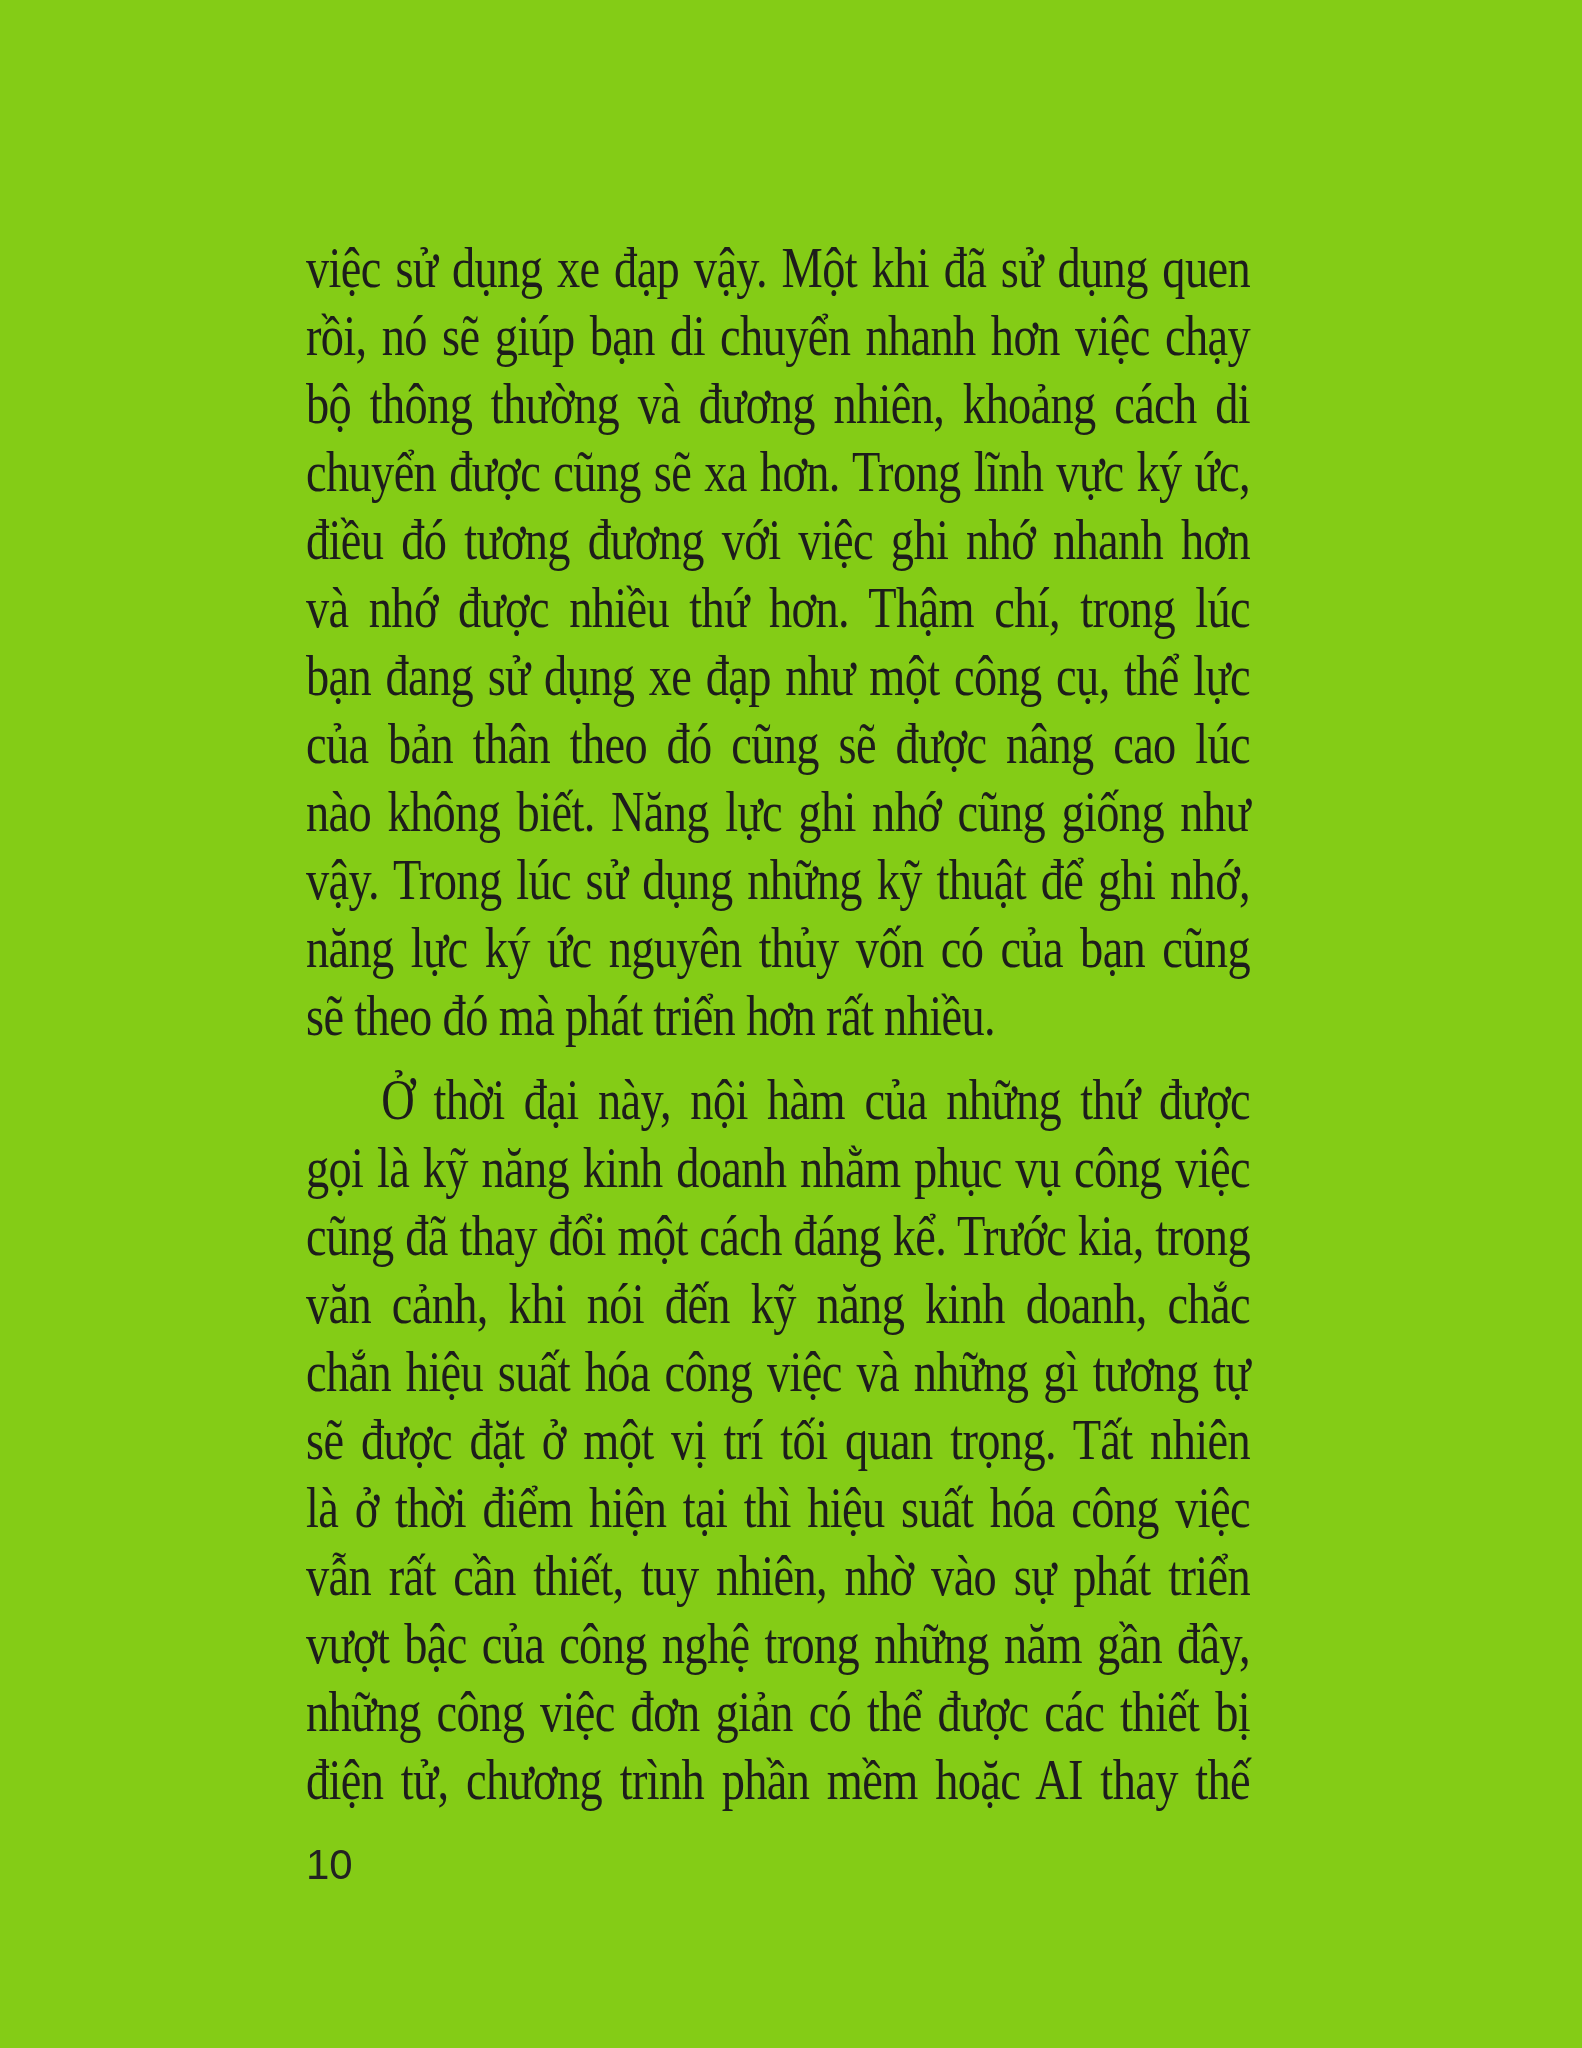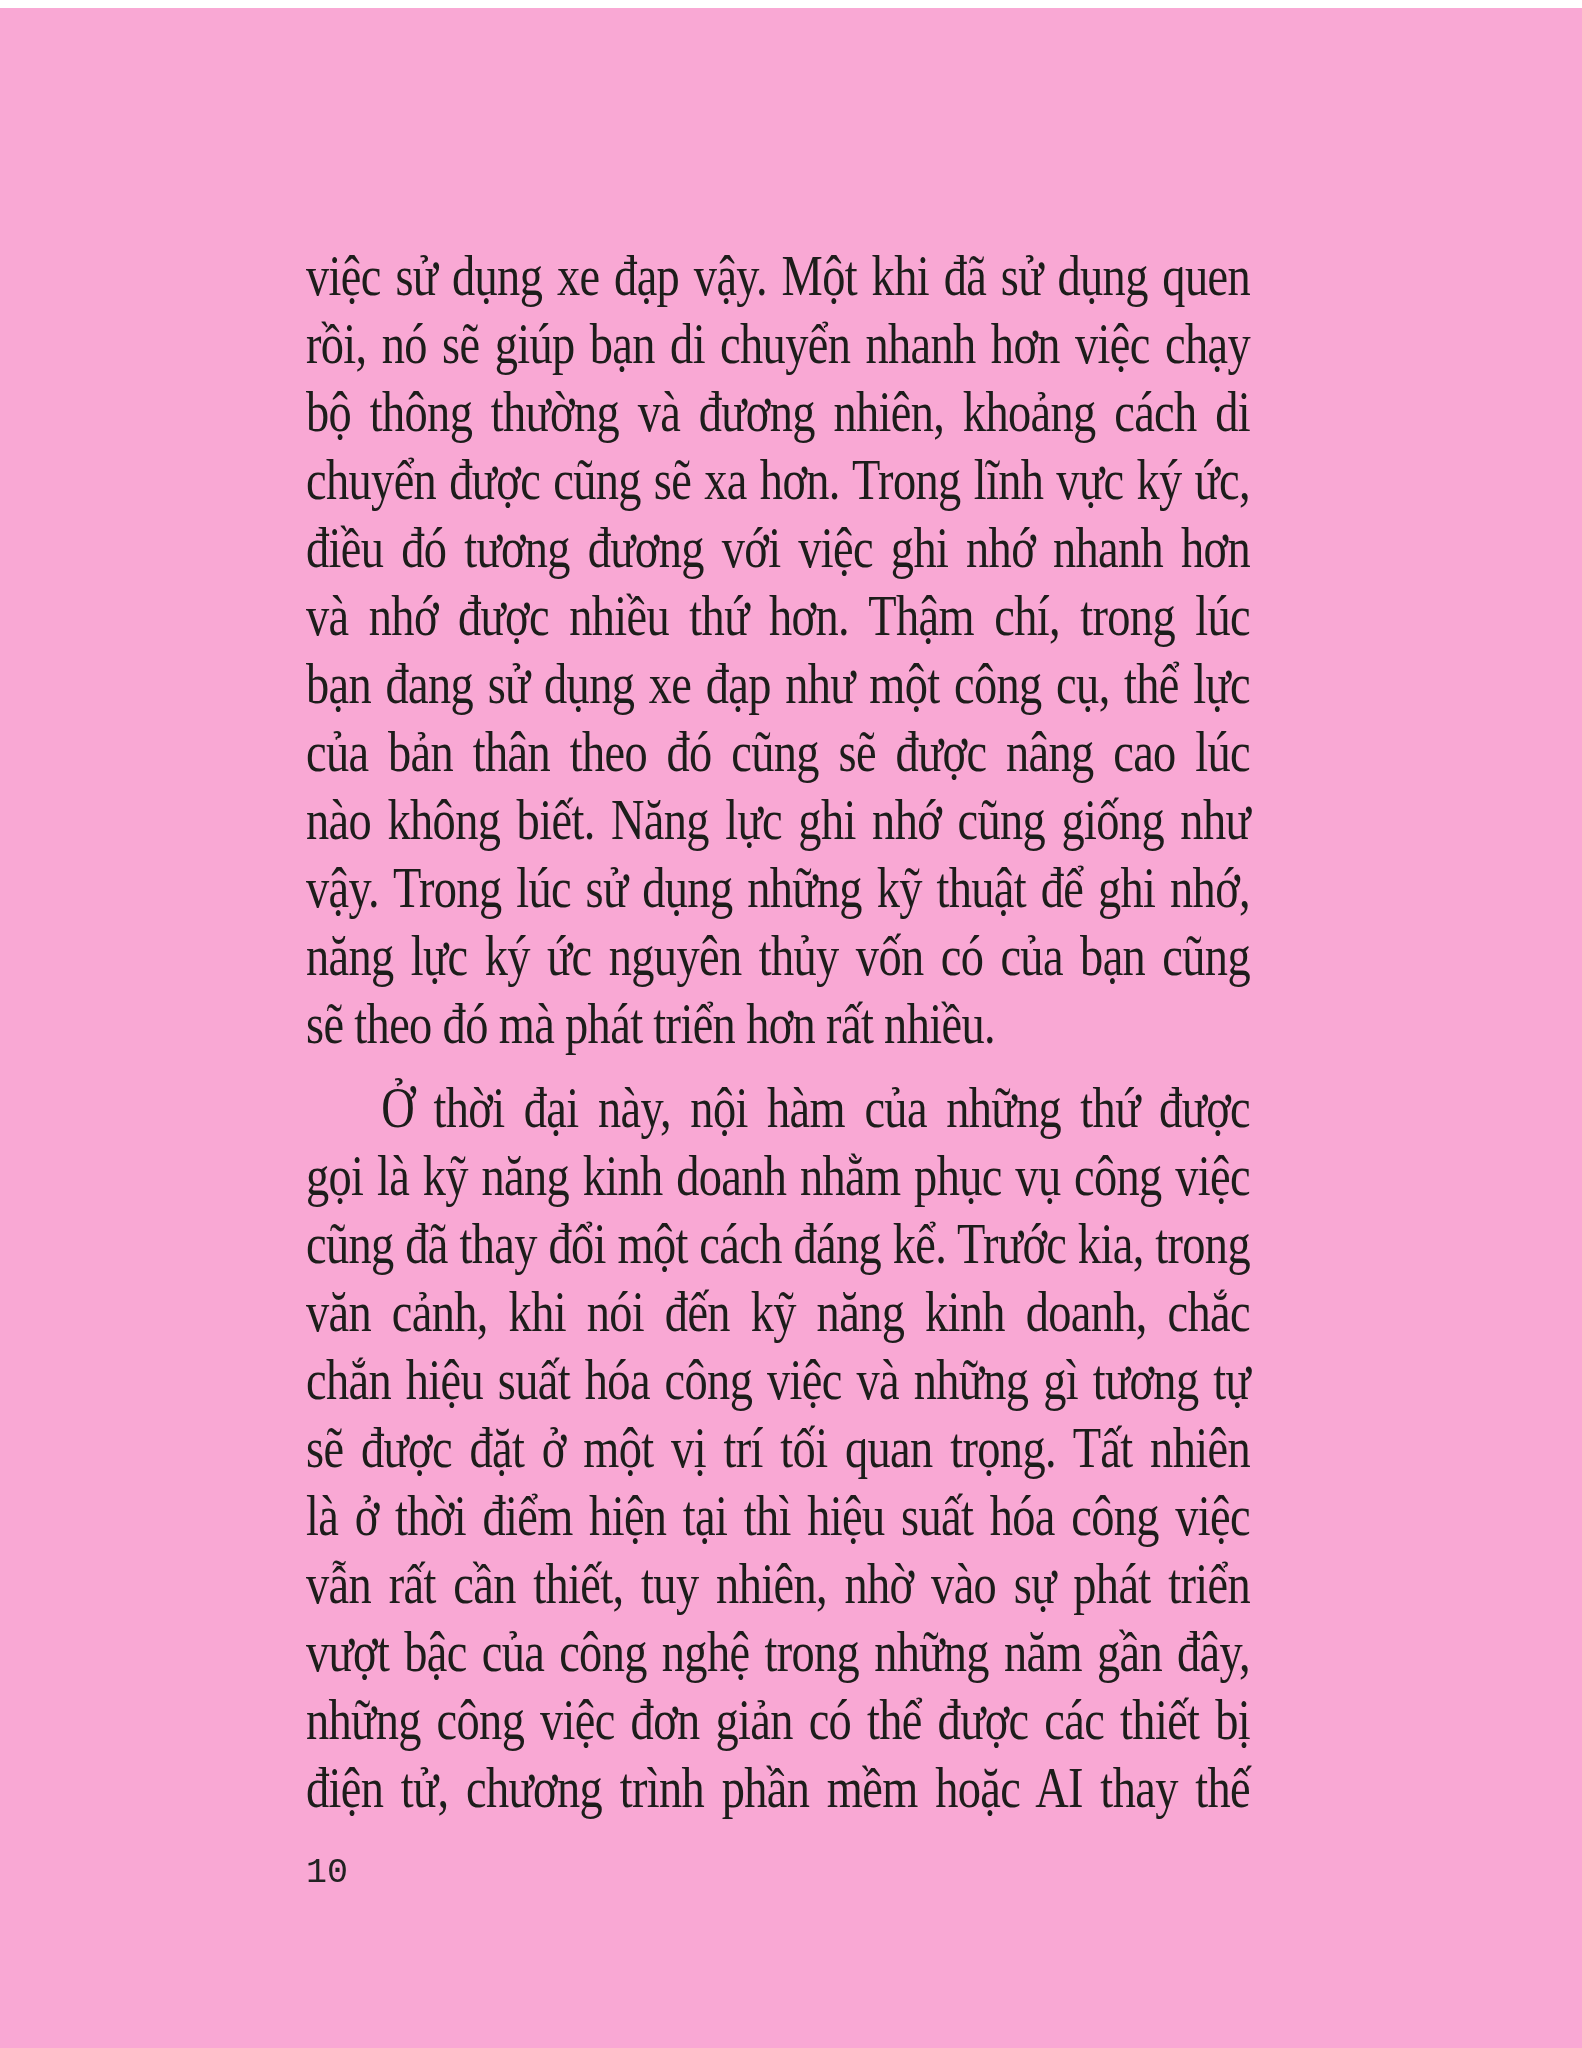--- a/index.html
+++ b/index.html
@@ -10,22 +10,21 @@
     width: 1582px;
     height: 2048px;
     background: #ffffff;
     position: relative;
     overflow: hidden;
     font-family: "Liberation Serif", "DejaVu Serif", serif;
   }
   .page {
     position: absolute;
     inset: 0;
-    background: #f9a8d4;
-    margin-top: 8px;
+    background: #84cc16;
   }
   .text-block {
     position: absolute;
     left: 306px;
     top: 234px;
     width: 1180px;              
     transform: scaleX(0.8);     
     transform-origin: top left;
     color: #1d1d1b;
     font-size: 58px;
@@ -50,22 +49,22 @@
     text-align-last: justify;
   }
   .line.indent {
     text-indent: 94px;
   }
   .page-number {
     position: absolute;
     left: 306px;
     top: 1842px;
     color: #222222;
-    font-family: Liberation Mono, monospace;
-    font-size: 35px;
+    font-family: Liberation Sans, sans-serif;
+    font-size: 42px;
     line-height: 46px;
   }
 </style>
 </head>
 <body>
 
 <div class="page">
   <main class="text-block" id="text-block">
       <div class="paragraph">
         <div class="line justify">việc sử dụng xe đạp vậy. Một khi đã sử dụng quen</div>

